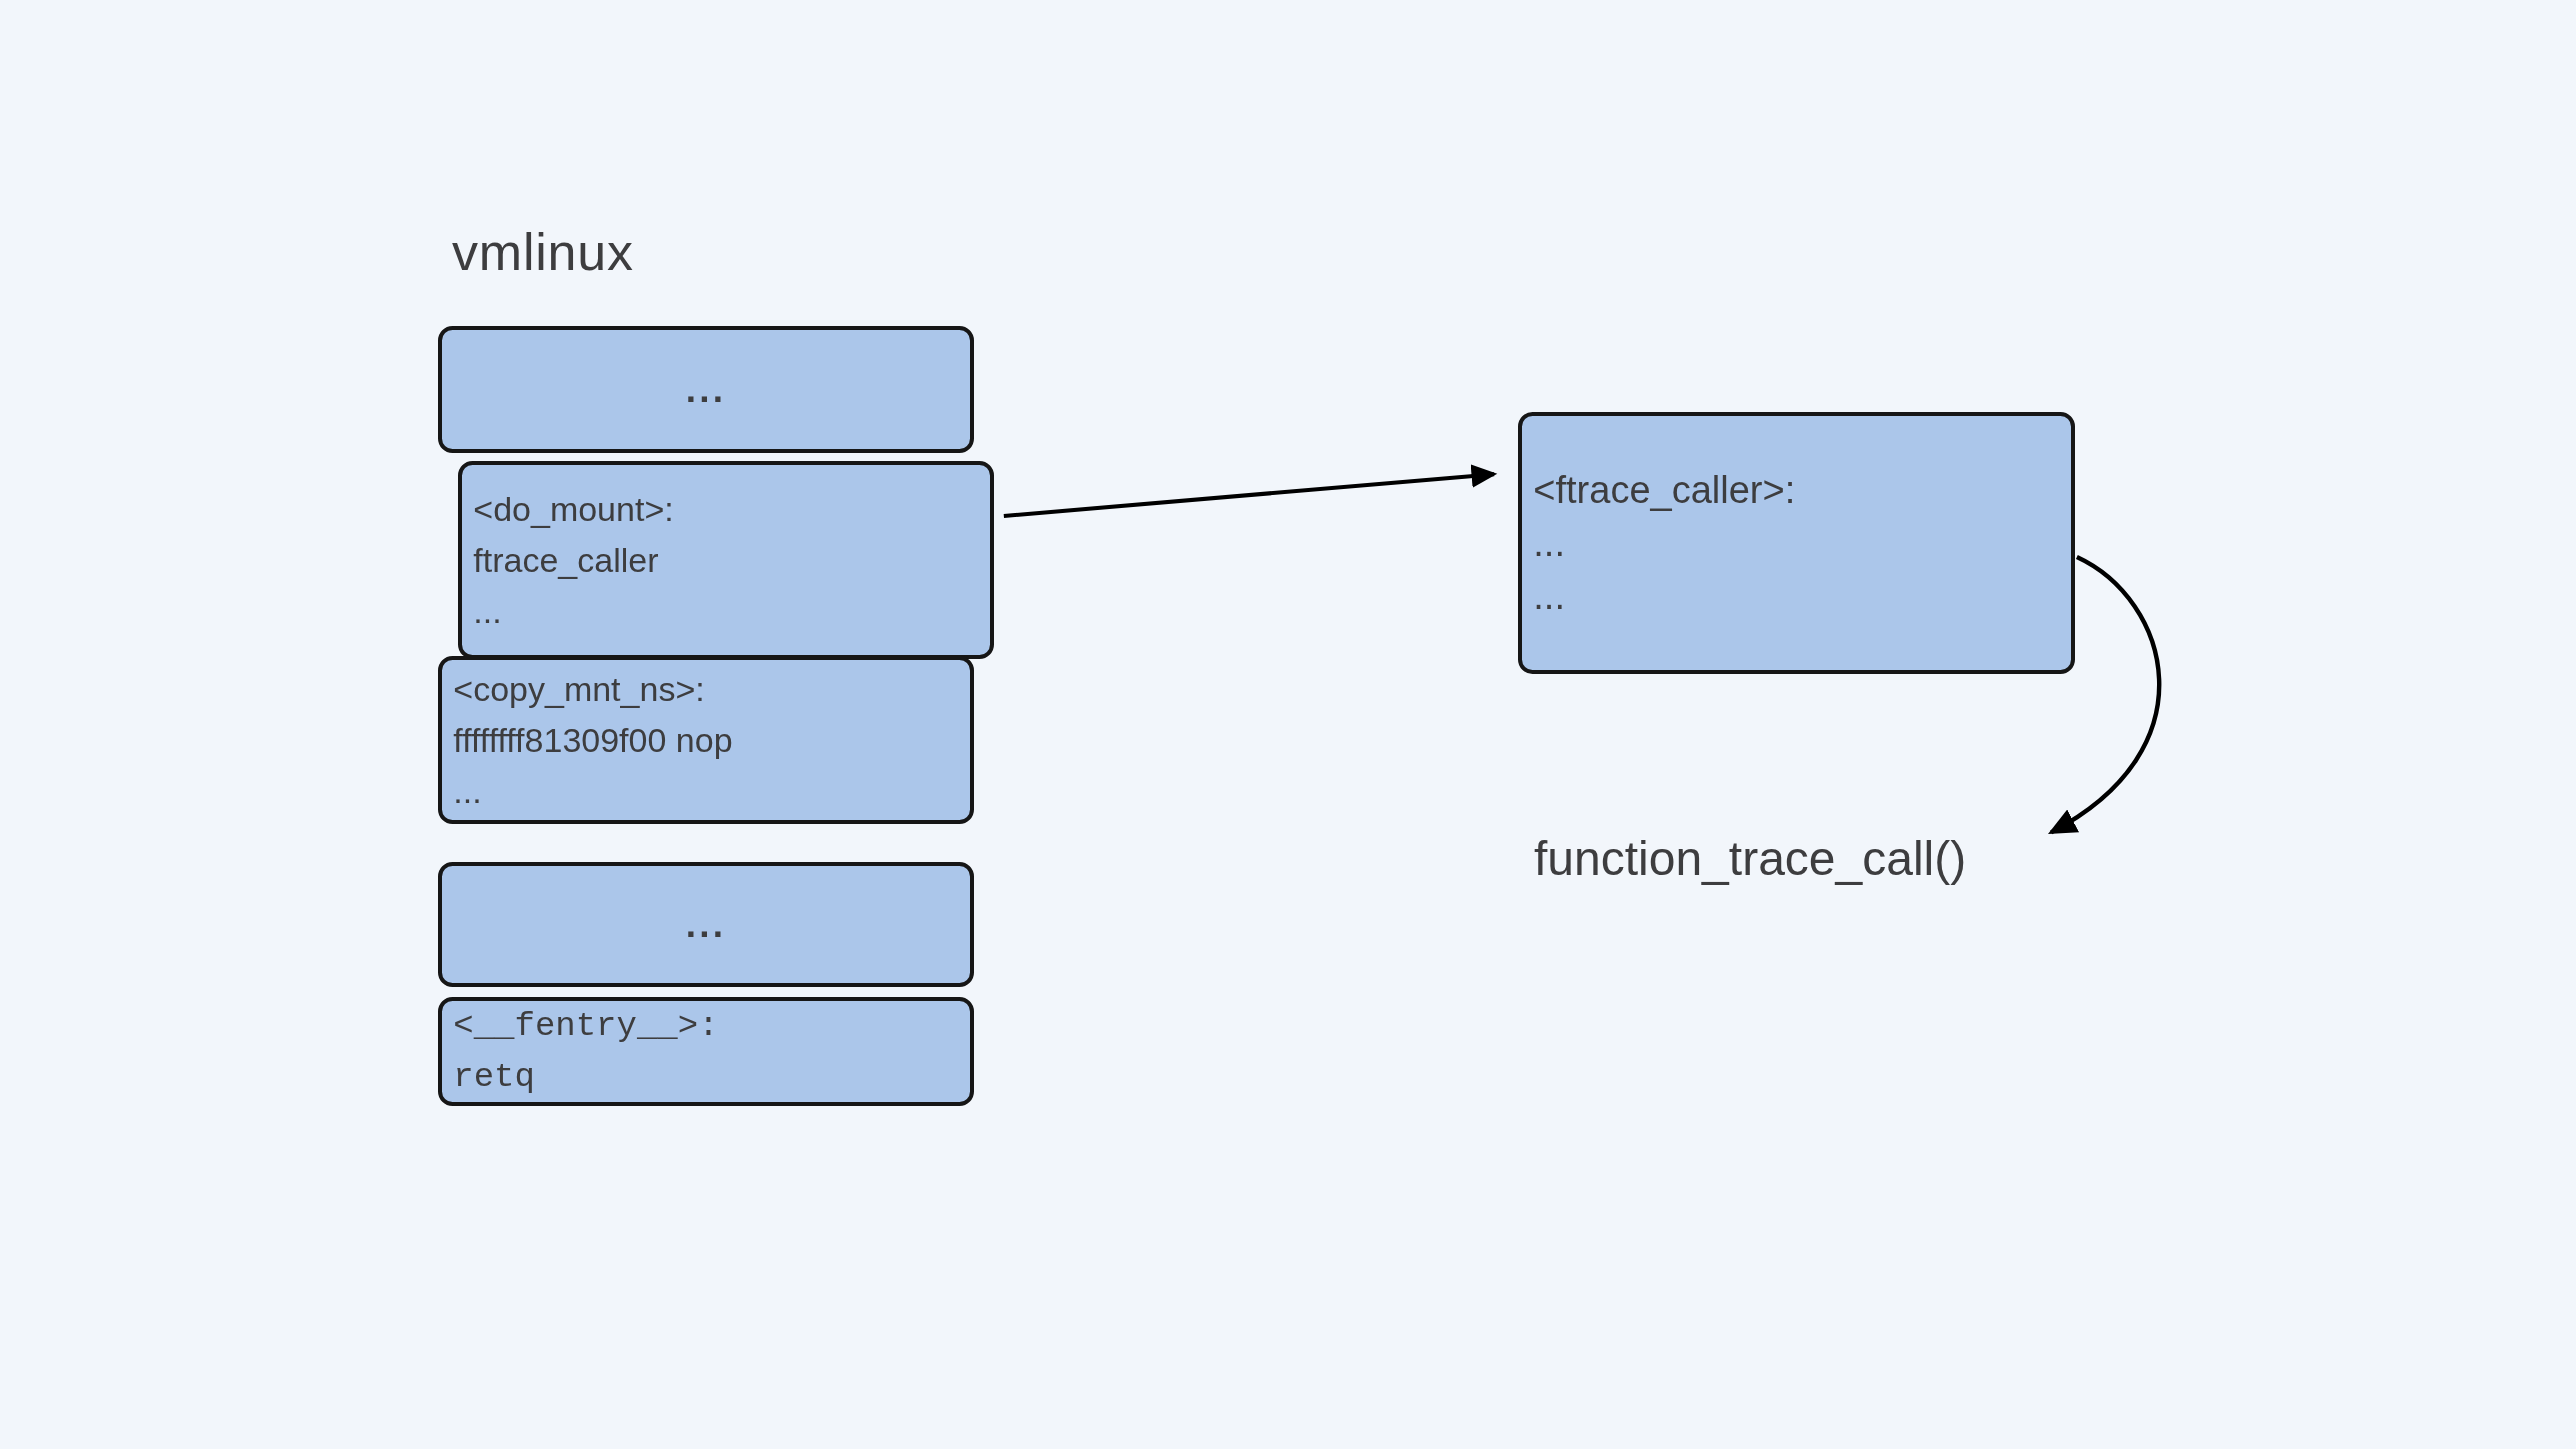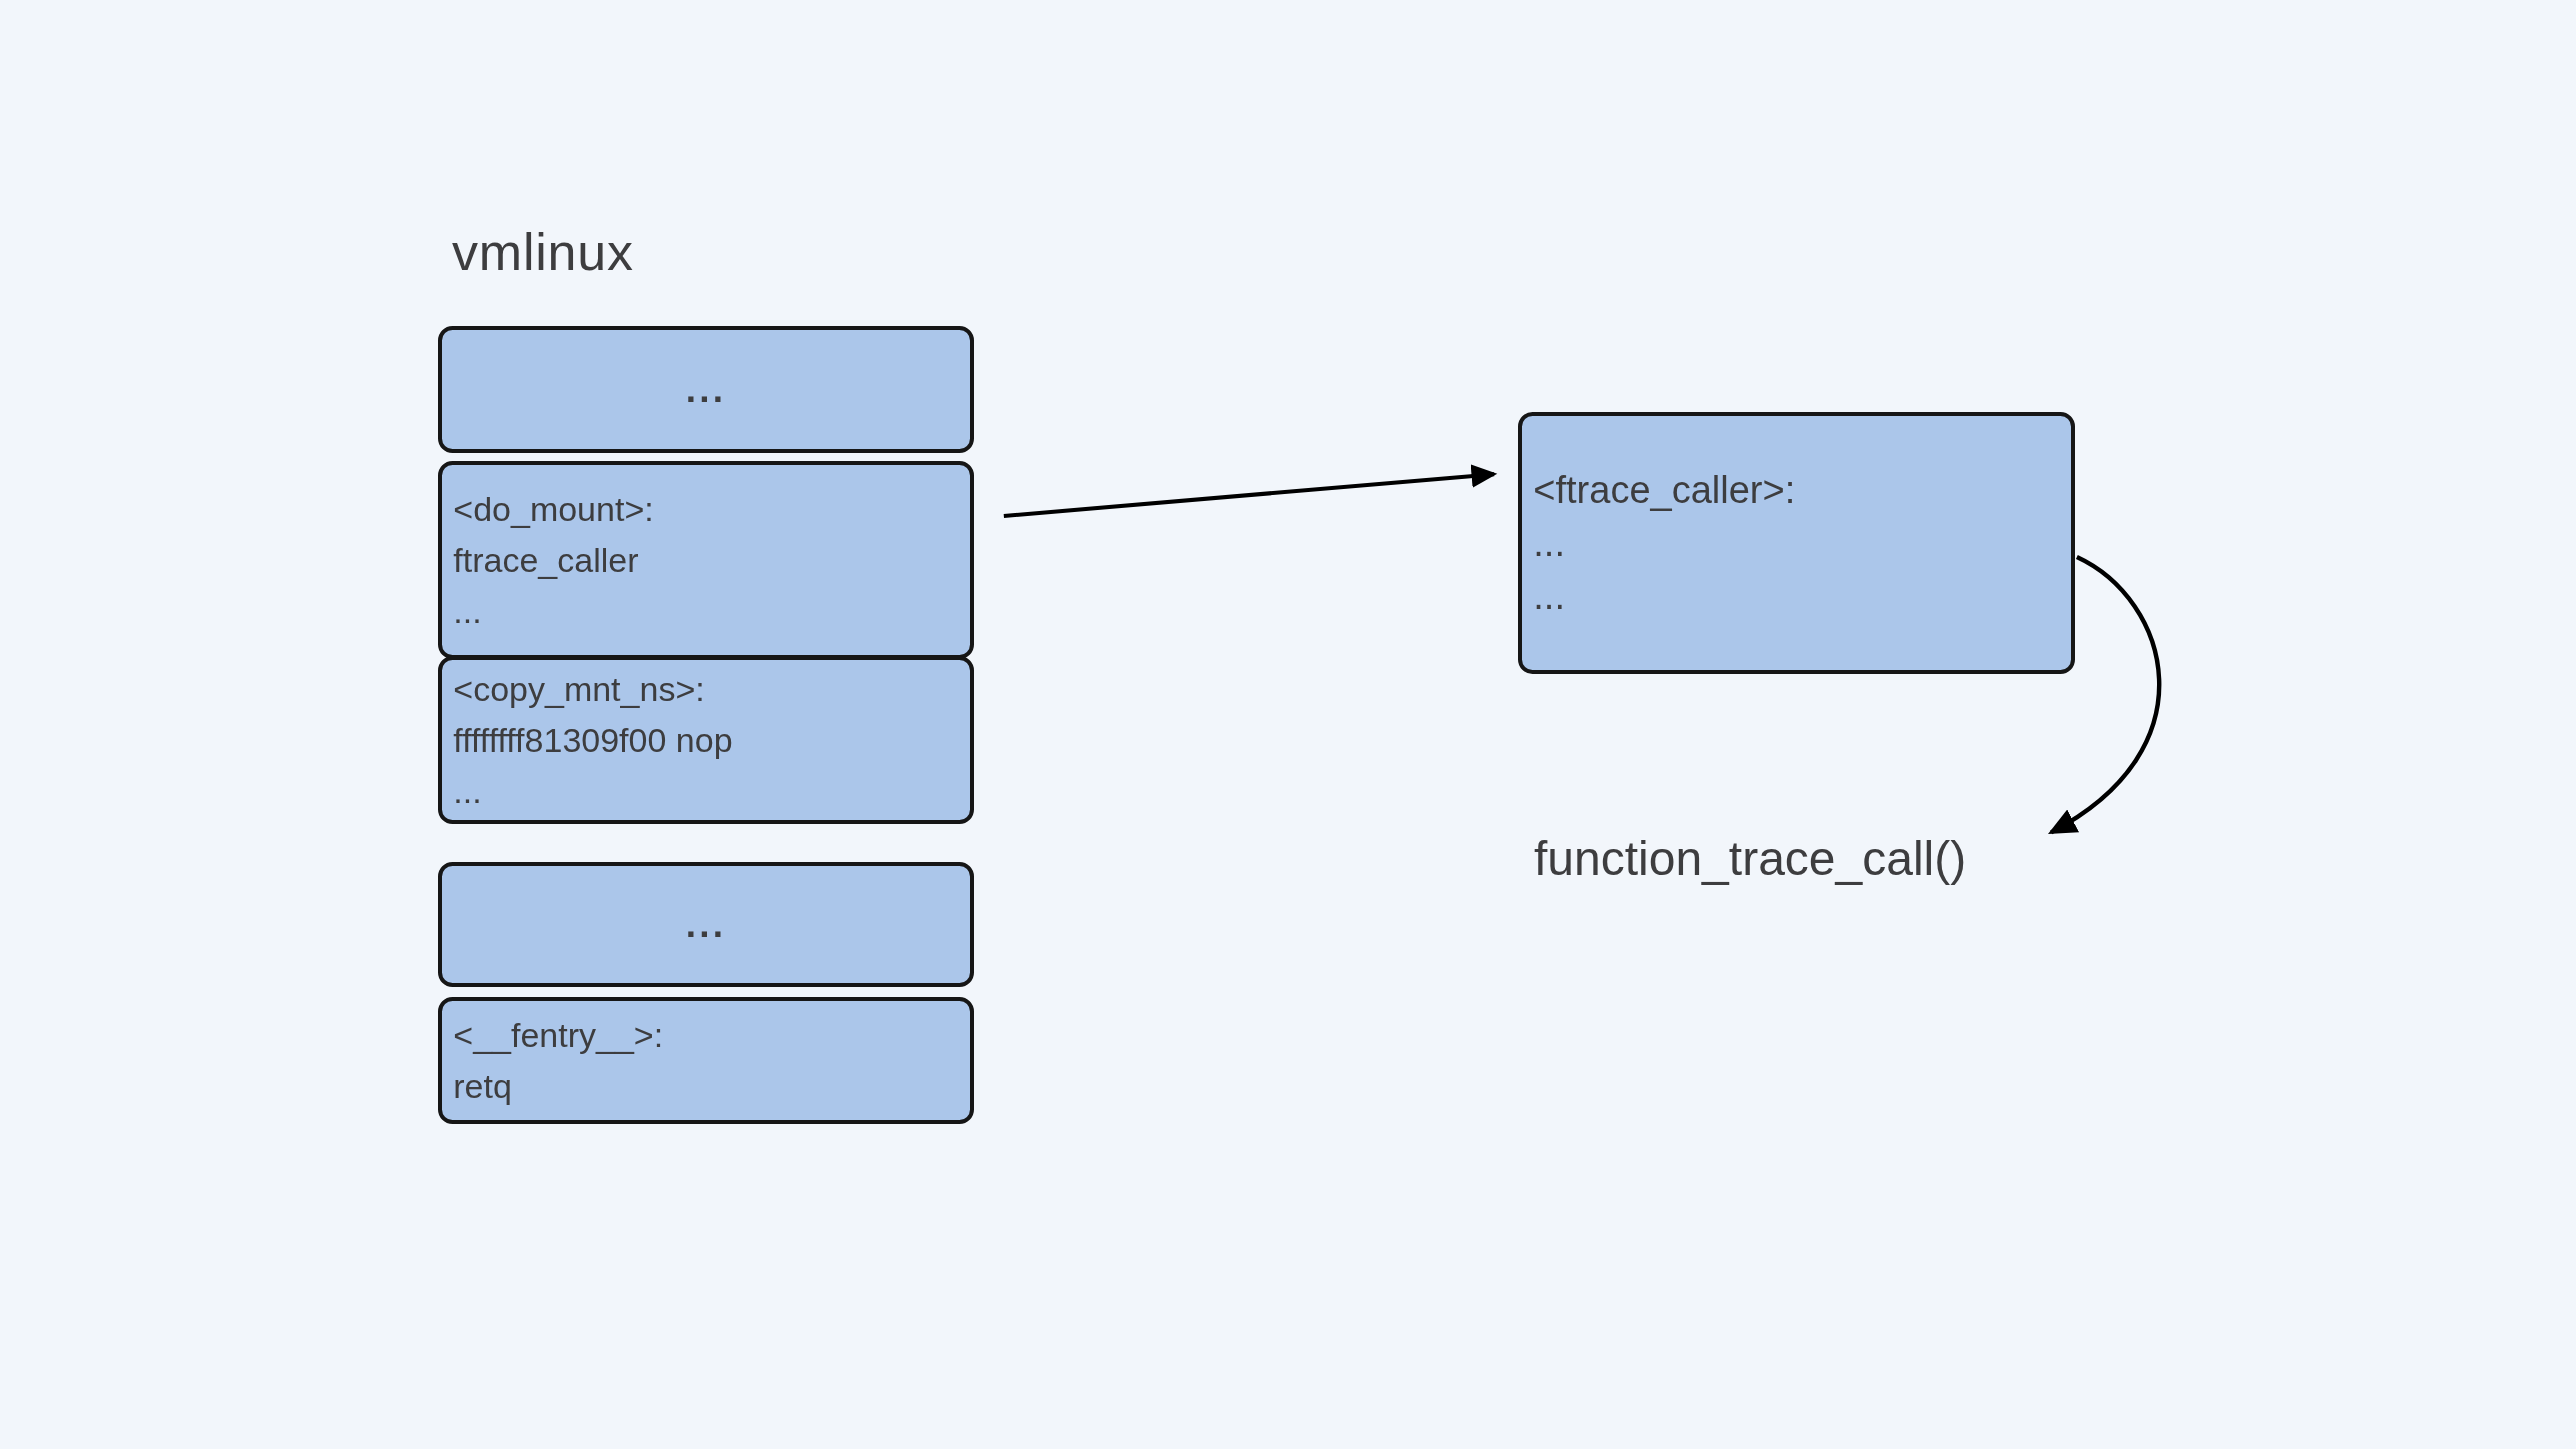--- a/index.html
+++ b/index.html
@@ -47,24 +47,24 @@
   }
   .box .line{white-space:nowrap;}
   .box.center-dots{
     align-items:center;
     font-size:37px;
     letter-spacing:3.2px;
     font-weight:bold;
   }
   .stack-box{left:438px;width:536px;}
   .b1{top:326px;height:127px;}
-  .b2{top:461px;height:198px;}
+  .b2{top:461px;height:198px;margin-left:20px;}
   .b3{top:656px;height:168px;}
   .b4{top:862px;height:125px;}
-  .b5{top:997px;height:127px;}
+  .b5{top:997px;height:109px;font-family:Liberation Mono, monospace;}
   .trampoline{
     left:1518px;top:412px;width:557px;height:262px;
     line-height:53px;font-size:38px;
   }
   .callback-label{
     position:absolute;
     left:1534px;top:832px;
     font-size:48px;line-height:53px;
     color:var(--ink);
   }

